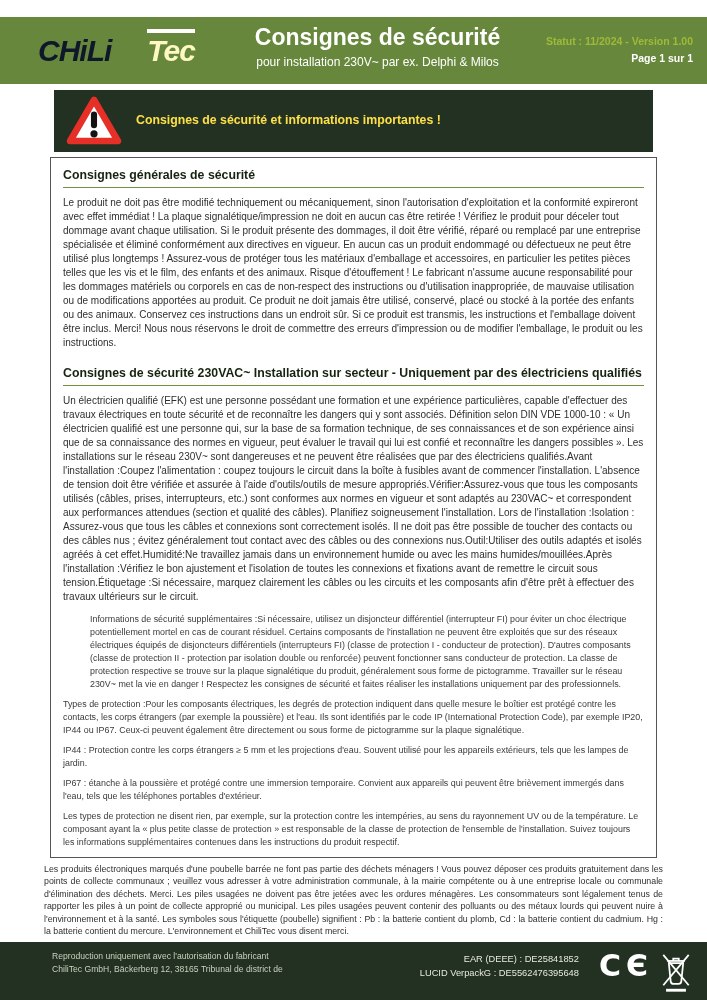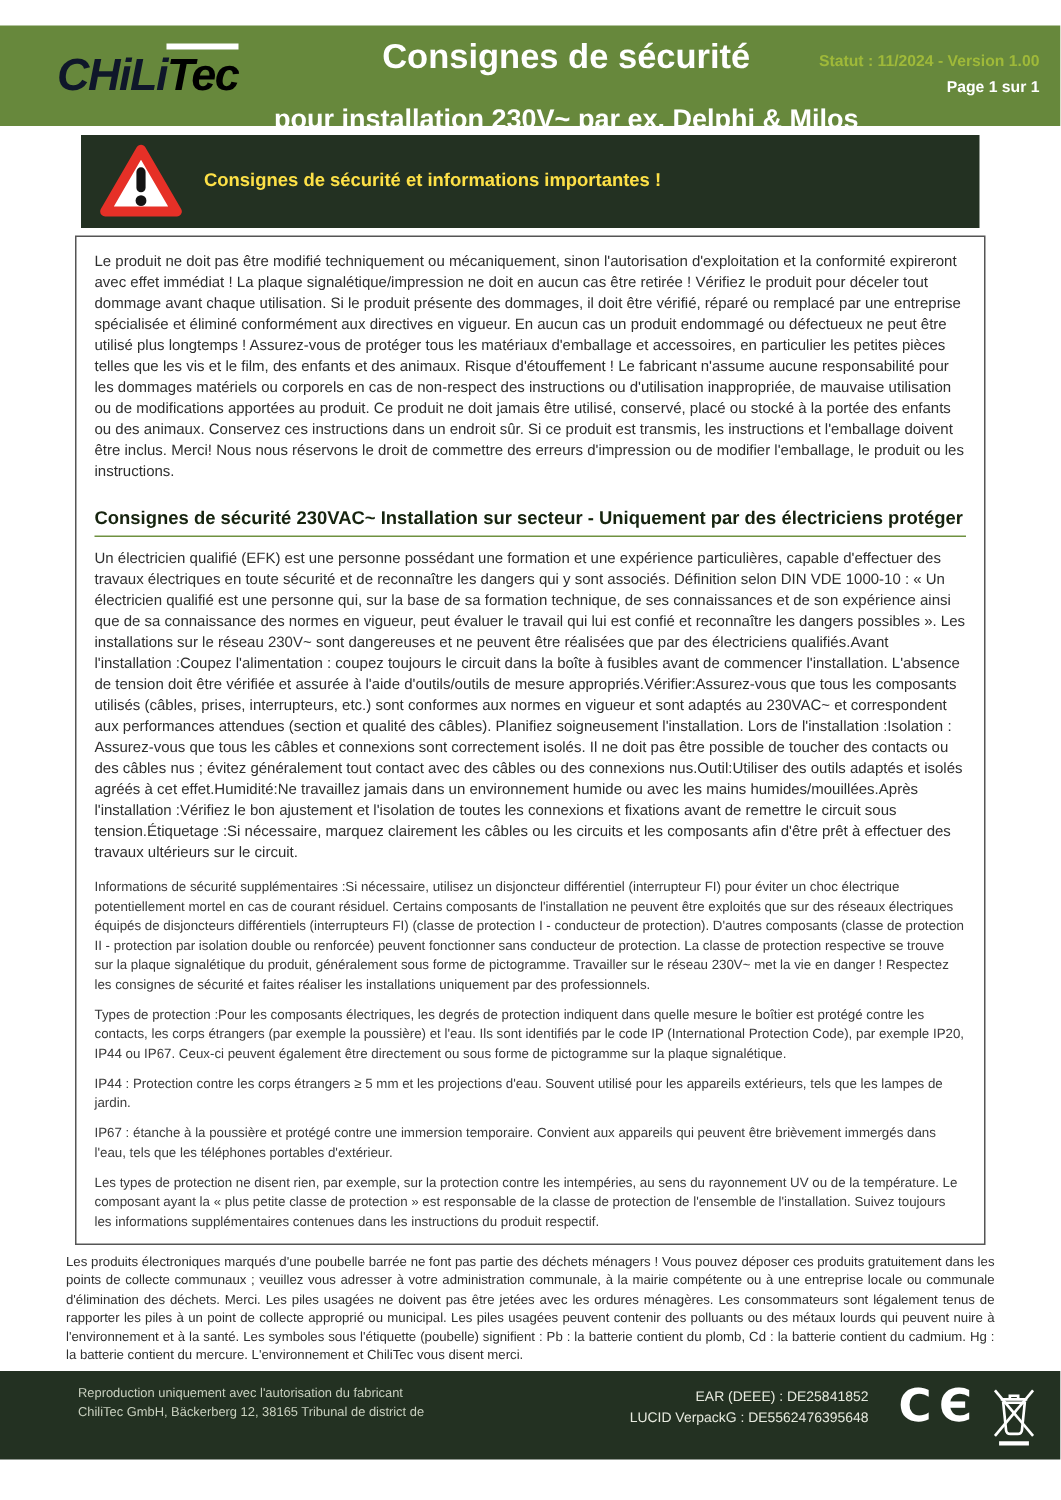--- a/index.html
+++ b/index.html
@@ -3,41 +3,41 @@
 <meta charset="utf-8">
 <style>
   html,body{margin:0;padding:0;background:#ffffff;}
   body{font-family:"Liberation Sans", sans-serif; -webkit-font-smoothing:antialiased;}
   .sheet{width:707px;min-height:1000px;background:#fff;box-sizing:border-box;position:relative;}
 
   
   .header{margin-top:17px;height:67px;background:#67883c;display:flex;align-items:center;position:relative;}
   .logo{margin-left:38px;font-size:30px;font-weight:bold;font-style:italic;letter-spacing:-1px;white-space:nowrap;line-height:1;}
   .logo .p1{color:#0f172a;}
-  .logo .p2{color:#000000;border-top:4px solid #ffffff;padding-top:1px;}
+  .logo .p2{color:#fef9c3;border-top:4px solid #ffffff;padding-top:1px;margin-left:36px;}
   .head-center{position:absolute;left:0;right:0;top:7px;text-align:center;pointer-events:none;padding-left:48px;}
   .page-title{color:#ffffff;font-size:23px;font-weight:bold;line-height:1.2;}
-  .page-subtitle{color:#ffffff;font-size:18px;font-weight:bold;margin-top:17px;}
+  .page-subtitle{color:#ffffff;font-size:12px;font-weight:normal;margin-top:3px;}
   .head-right{position:absolute;right:14px;top:16px;text-align:right;line-height:1.6;}
   .status-line{color:#9fb939;font-size:10.5px;font-weight:bold;}
   .pageno-line{color:#ffffff;font-size:10.5px;font-weight:bold;}
 
   
   .warning{margin:6px 54px 0 54px;background:#233122;display:flex;align-items:center;gap:14px;padding:6px 12px;box-sizing:border-box;min-height:60px;}
   .warn-text{flex:1;}
   .warn-title{color:#fde047;font-weight:bold;font-size:12.3px;margin-bottom:2px;}
   .warn-body{color:#f0f2ec;font-size:11.6px;line-height:1.32;}
 
   
   .content-box{margin:5px 50px 0 50px;border:1px solid #555555;padding:10px 12px 8px 12px;box-sizing:border-box;}
   .sec-heading{font-size:12.3px;font-weight:bold;color:#16240f;padding-bottom:5px;border-bottom:1.5px solid #6f9140;margin:0 0 8px 0;}
   .sec-heading.second{margin-top:16px;}
   .para-big{font-size:10px;line-height:1.4;color:#2f2f2f;margin:0;}
   .para-small{font-size:8.9px;line-height:1.46;color:#3a3a3a;margin:7px 0 0 0;}
-  .para-small.first{margin-top:9px;}
+  .para-small.first{margin-top:9px;margin-left:27px;}
 
   
   .disposal{margin:5px 44px 4px 44px;font-size:8.8px;line-height:1.42;color:#2f2f2f;text-align:justify;}
 
   
   .footer{background:#233122;min-height:56px;display:flex;align-items:flex-start;padding:8px 16px 8px 52px;box-sizing:border-box;gap:12px;}
   .imprint{flex:1;font-size:8.6px;line-height:1.5;color:#c9d0bf;}
   .reg{ text-align:right;font-size:9.3px;line-height:1.55;color:#e7eadf;white-space:nowrap;margin-top:2px;}
   .foot-icons{display:flex;align-items:flex-start;gap:8px;margin-left:8px;margin-top:1px;}
   .ce{color:#ffffff;font-weight:bold;font-size:30px;letter-spacing:5px;line-height:1;font-family:"DejaVu Sans", sans-serif;}
@@ -67,23 +67,24 @@
       <path d="M50 7 L93 81 L7 81 Z" fill="#ffffff" stroke="#e63027" stroke-width="12" stroke-linejoin="round"></path>
       <rect x="44.5" y="28" width="11" height="30" rx="5.5" fill="#131313"></rect>
       <circle cx="50" cy="68" r="6.5" fill="#131313"></circle>
     </svg>
     <div class="warn-text">
       <div class="warn-title">Consignes de sécurité et informations importantes !</div>
     </div>
   </div>
 
   <div class="content-box">
+    <div class="sec-heading">Consignes générales de sécurité</div>
     <p class="para-big">Le produit ne doit pas être modifié techniquement ou mécaniquement, sinon l'autorisation d'exploitation et la conformité expireront avec effet immédiat ! La plaque signalétique/impression ne doit en aucun cas être retirée ! Vérifiez le produit pour déceler tout dommage avant chaque utilisation. Si le produit présente des dommages, il doit être vérifié, réparé ou remplacé par une entreprise spécialisée et éliminé conformément aux directives en vigueur. En aucun cas un produit endommagé ou défectueux ne peut être utilisé plus longtemps ! Assurez-vous de protéger tous les matériaux d'emballage et accessoires, en particulier les petites pièces telles que les vis et le film, des enfants et des animaux. Risque d'étouffement ! Le fabricant n'assume aucune responsabilité pour les dommages matériels ou corporels en cas de non-respect des instructions ou d'utilisation inappropriée, de mauvaise utilisation ou de modifications apportées au produit. Ce produit ne doit jamais être utilisé, conservé, placé ou stocké à la portée des enfants ou des animaux. Conservez ces instructions dans un endroit sûr. Si ce produit est transmis, les instructions et l'emballage doivent être inclus. Merci! Nous nous réservons le droit de commettre des erreurs d'impression ou de modifier l'emballage, le produit ou les instructions.</p>
 
-    <div class="sec-heading second">Consignes de sécurité 230VAC~ Installation sur secteur - Uniquement par des électriciens protéger</div>
+    <div class="sec-heading second">Consignes de sécurité 230VAC~ Installation sur secteur - Uniquement par des électriciens qualifiés</div>
     <p class="para-big">Un électricien qualifié (EFK) est une personne possédant une formation et une expérience particulières, capable d'effectuer des travaux électriques en toute sécurité et de reconnaître les dangers qui y sont associés. Définition selon DIN VDE 1000-10 : « Un électricien qualifié est une personne qui, sur la base de sa formation technique, de ses connaissances et de son expérience ainsi que de sa connaissance des normes en vigueur, peut évaluer le travail qui lui est confié et reconnaître les dangers possibles ». Les installations sur le réseau 230V~ sont dangereuses et ne peuvent être réalisées que par des électriciens qualifiés.Avant l'installation :Coupez l'alimentation : coupez toujours le circuit dans la boîte à fusibles avant de commencer l'installation. L'absence de tension doit être vérifiée et assurée à l'aide d'outils/outils de mesure appropriés.Vérifier:Assurez-vous que tous les composants utilisés (câbles, prises, interrupteurs, etc.) sont conformes aux normes en vigueur et sont adaptés au 230VAC~ et correspondent aux performances attendues (section et qualité des câbles). Planifiez soigneusement l'installation. Lors de l'installation :Isolation : Assurez-vous que tous les câbles et connexions sont correctement isolés. Il ne doit pas être possible de toucher des contacts ou des câbles nus ; évitez généralement tout contact avec des câbles ou des connexions nus.Outil:Utiliser des outils adaptés et isolés agréés à cet effet.Humidité:Ne travaillez jamais dans un environnement humide ou avec les mains humides/mouillées.Après l'installation :Vérifiez le bon ajustement et l'isolation de toutes les connexions et fixations avant de remettre le circuit sous tension.Étiquetage :Si nécessaire, marquez clairement les câbles ou les circuits et les composants afin d'être prêt à effectuer des travaux ultérieurs sur le circuit.</p>
 
     <p class="para-small first">Informations de sécurité supplémentaires :Si nécessaire, utilisez un disjoncteur différentiel (interrupteur FI) pour éviter un choc électrique potentiellement mortel en cas de courant résiduel. Certains composants de l'installation ne peuvent être exploités que sur des réseaux électriques équipés de disjoncteurs différentiels (interrupteurs FI) (classe de protection I - conducteur de protection). D'autres composants (classe de protection II - protection par isolation double ou renforcée) peuvent fonctionner sans conducteur de protection. La classe de protection respective se trouve sur la plaque signalétique du produit, généralement sous forme de pictogramme. Travailler sur le réseau 230V~ met la vie en danger ! Respectez les consignes de sécurité et faites réaliser les installations uniquement par des professionnels.</p>
     <p class="para-small">Types de protection :Pour les composants électriques, les degrés de protection indiquent dans quelle mesure le boîtier est protégé contre les contacts, les corps étrangers (par exemple la poussière) et l'eau. Ils sont identifiés par le code IP (International Protection Code), par exemple IP20, IP44 ou IP67. Ceux-ci peuvent également être directement ou sous forme de pictogramme sur la plaque signalétique.</p>
     <p class="para-small">IP44 : Protection contre les corps étrangers ≥ 5 mm et les projections d'eau. Souvent utilisé pour les appareils extérieurs, tels que les lampes de jardin.</p>
     <p class="para-small">IP67 : étanche à la poussière et protégé contre une immersion temporaire. Convient aux appareils qui peuvent être brièvement immergés dans l'eau, tels que les téléphones portables d'extérieur.</p>
     <p class="para-small">Les types de protection ne disent rien, par exemple, sur la protection contre les intempéries, au sens du rayonnement UV ou de la température. Le composant ayant la « plus petite classe de protection » est responsable de la classe de protection de l'ensemble de l'installation. Suivez toujours les informations supplémentaires contenues dans les instructions du produit respectif.</p>
   </div>
 
   <div class="disposal">Les produits électroniques marqués d'une poubelle barrée ne font pas partie des déchets ménagers ! Vous pouvez déposer ces produits gratuitement dans les points de collecte communaux ; veuillez vous adresser à votre administration communale, à la mairie compétente ou à une entreprise locale ou communale d'élimination des déchets. Merci. Les piles usagées ne doivent pas être jetées avec les ordures ménagères. Les consommateurs sont légalement tenus de rapporter les piles à un point de collecte approprié ou municipal. Les piles usagées peuvent contenir des polluants ou des métaux lourds qui peuvent nuire à l'environnement et à la santé. Les symboles sous l'étiquette (poubelle) signifient : Pb : la batterie contient du plomb, Cd : la batterie contient du cadmium. Hg : la batterie contient du mercure. L'environnement et ChiliTec vous disent merci.</div>

